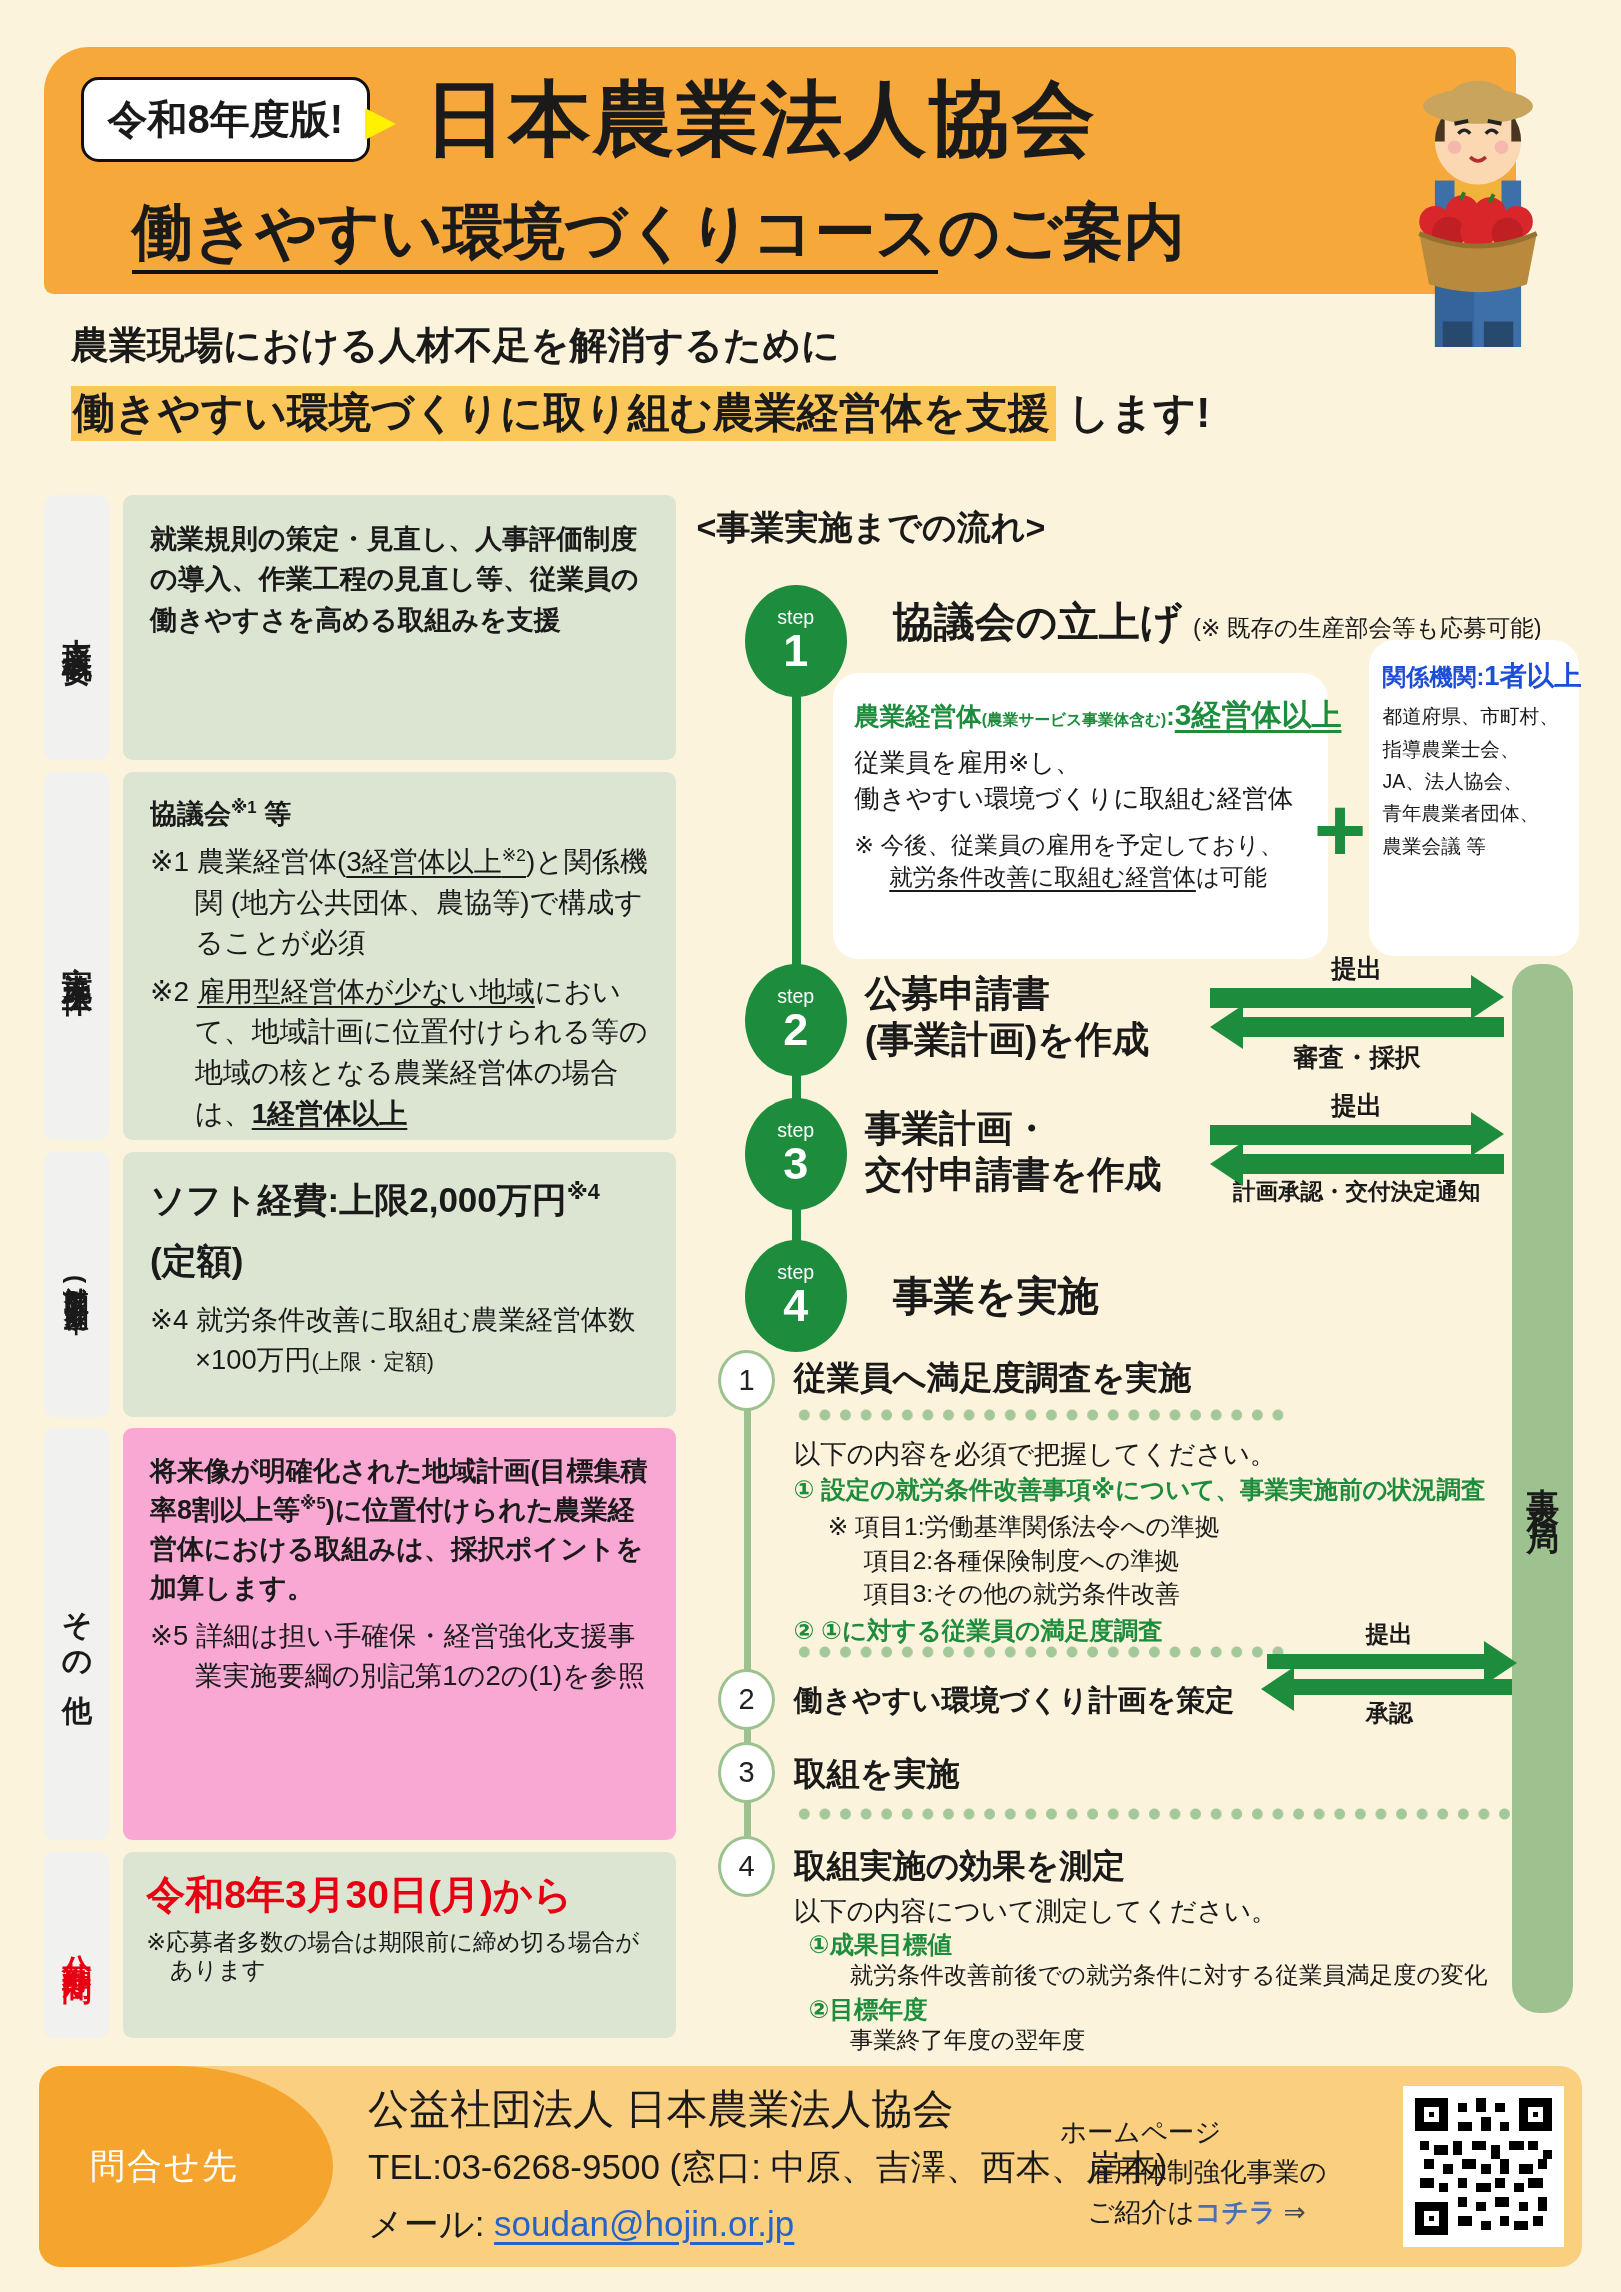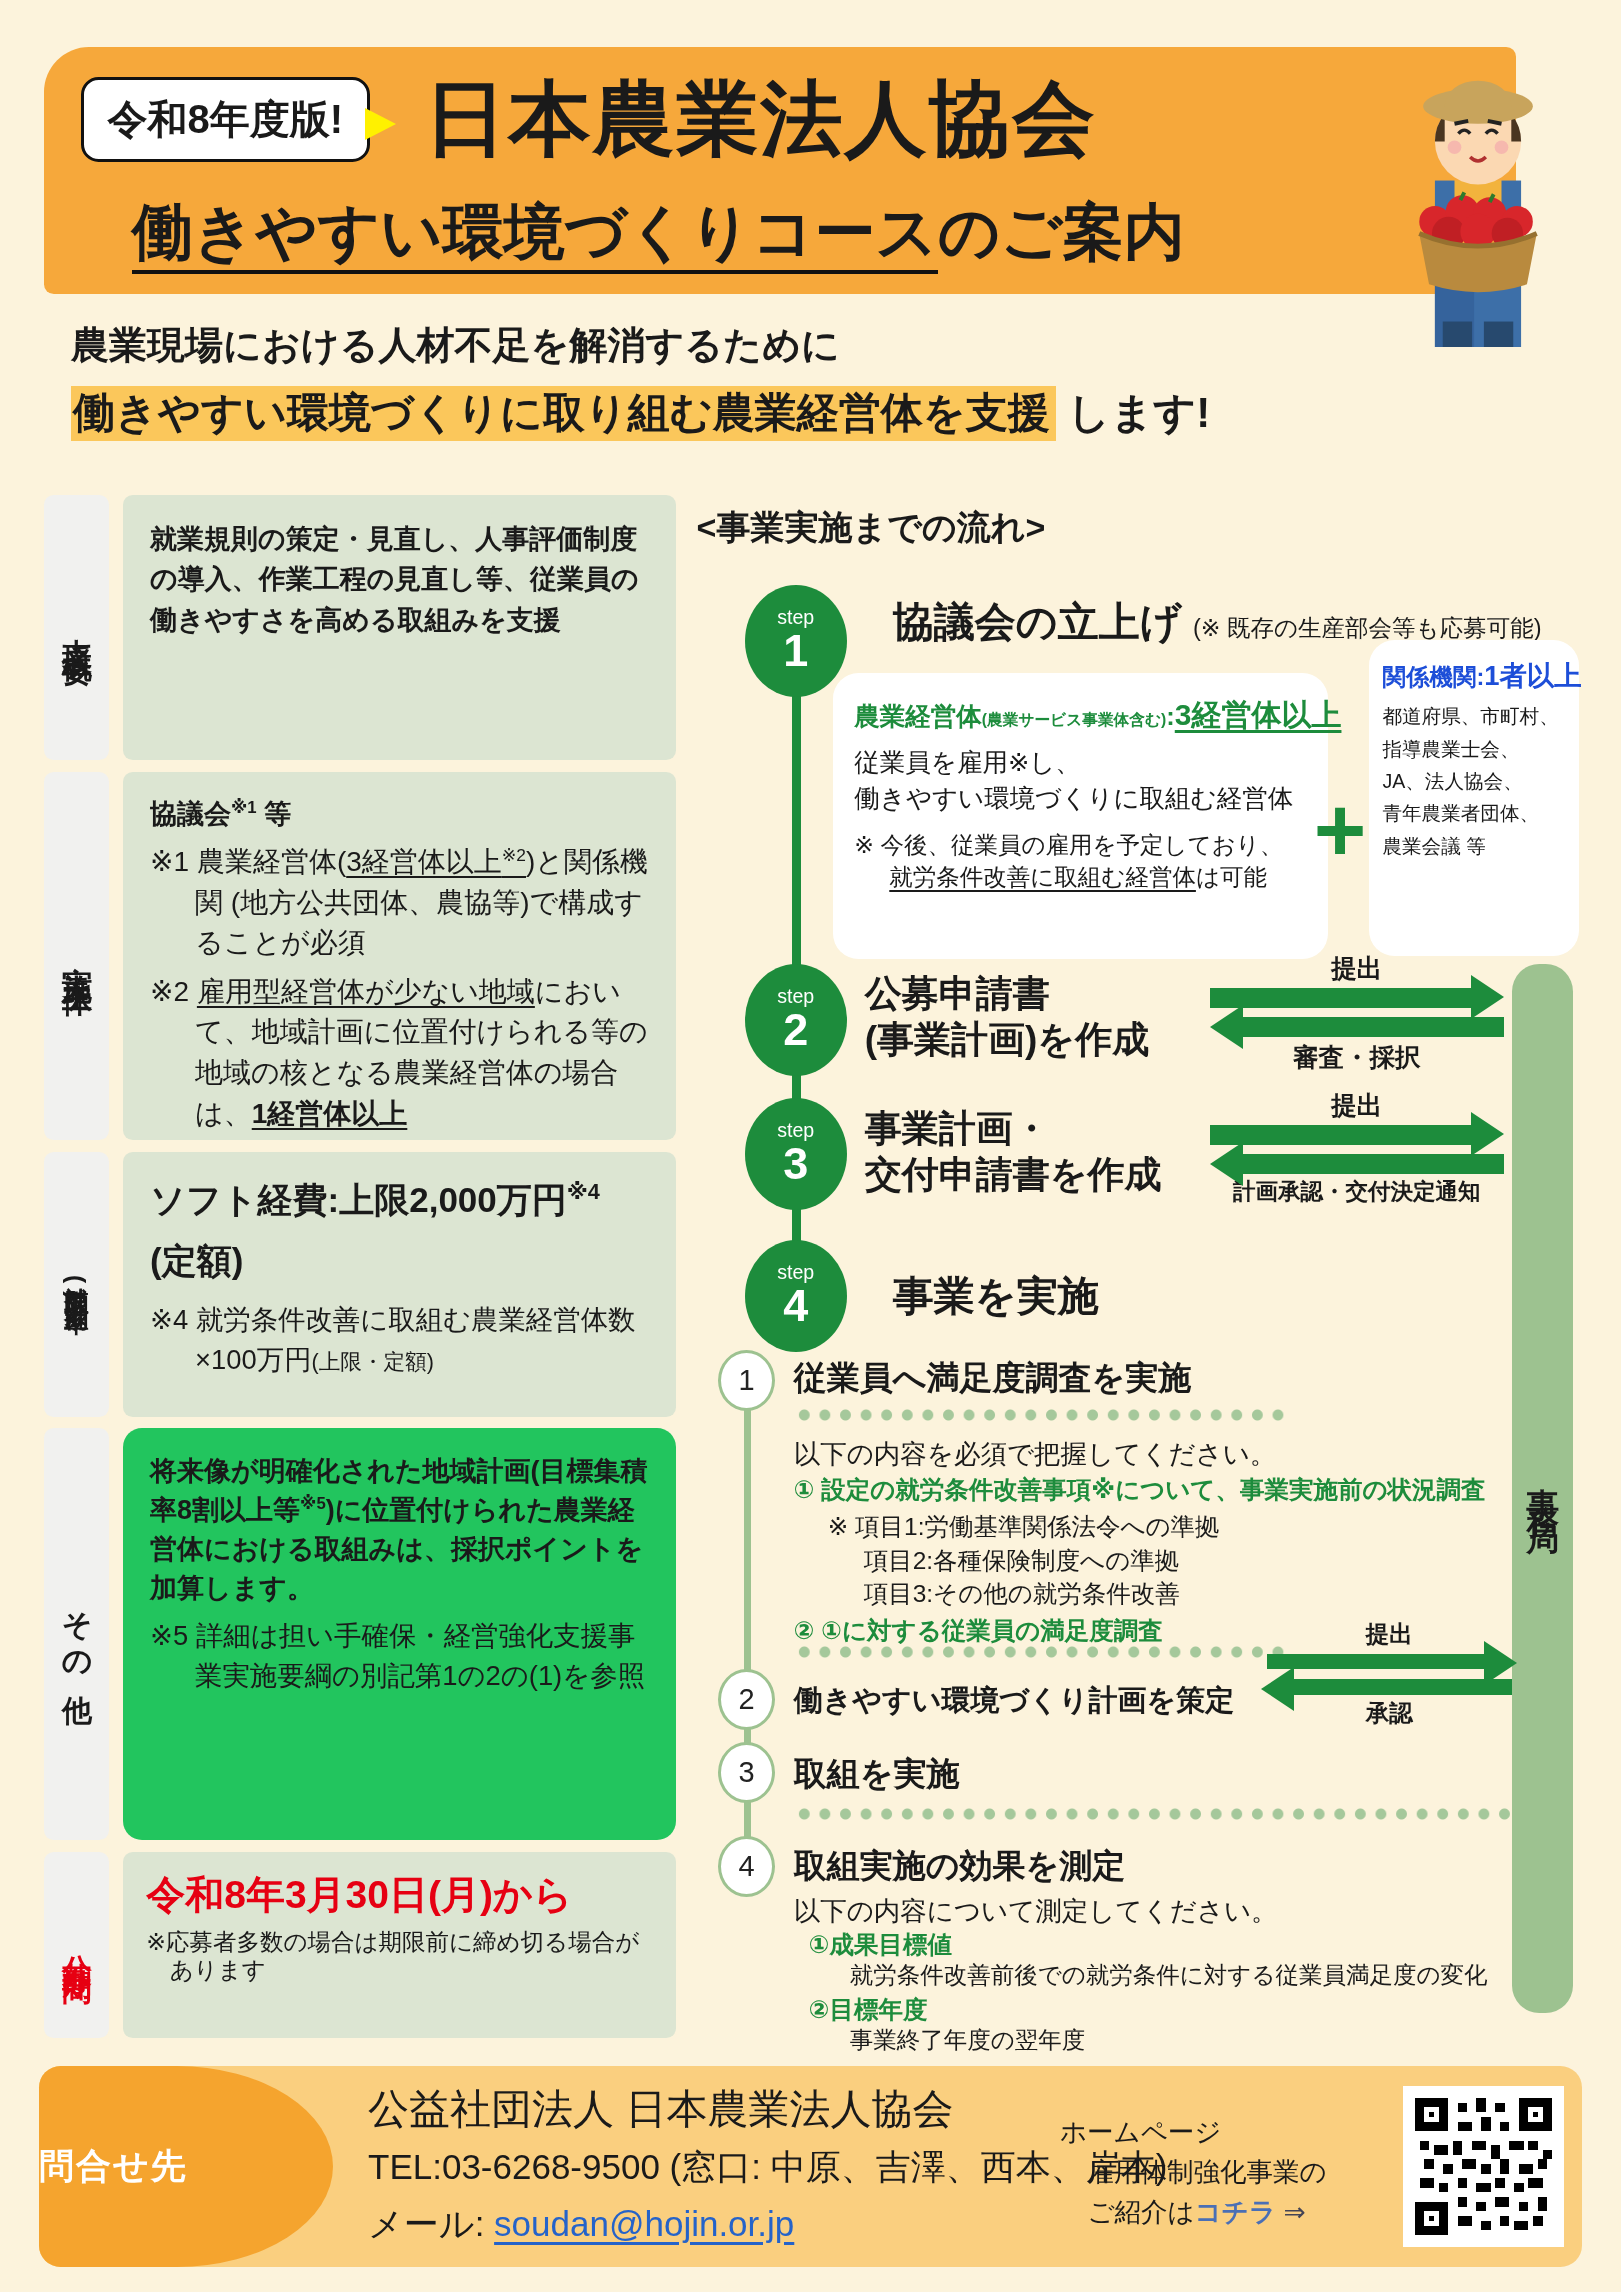--- a/index.html
+++ b/index.html
@@ -30,21 +30,21 @@
   
   .main { position:absolute; left:44px; top:495px; width:1533px; display:flex; gap:14.7px; }
   .left-col { width:632px; flex:none; }
   .sec { display:flex; gap:13.7px; margin-bottom:11.8px; }
   .sec-label { width:65px; flex:none; background:#F1F1EF; border-radius:9.8px;
                display:flex; align-items:center; justify-content:center; }
   .vtext { writing-mode:vertical-rl; text-orientation:mixed; font-weight:bold; font-size:30px; letter-spacing:6.9px; }
   .vtext.small { font-size:24.5px; letter-spacing:2px; }
   .sec-body { flex:1; border-radius:9.8px; padding:23.5px 27.4px; font-size:28px; line-height:1.45; }
   .bg-green { background:#DCE5D2; }
-  .bg-cream { background:#22c55e;border-radius:19px; }
+  .bg-cream { background:#f9a8d4; }
   .h270 { height:265px; } .h375 { height:368px; } .h420 { height:412px; } .h190 { height:186px; }
   .big-bold { font-size:27px; font-weight:bold; line-height:1.45; }
   .note-hang { padding-left:45px; text-indent:-45px; }
   .sup { font-size:0.62em; vertical-align:super; }
   .u-black { text-decoration:underline; text-underline-offset:4.9px; }
   .hojo-l1 { font-size:35px; font-weight:bold; }
   .hojo-note { font-size:27.4px; margin-top:13.7px; }
   .small-note { font-size:21.6px; }
   .red { color:#E60012; }
   .date-line { font-size:39px; font-weight:bold; color:#E60012; line-height:1.3; }
@@ -94,21 +94,21 @@
   .admin-bar { position:absolute; left:821px; top:469px; width:61px; height:1049px; background:#9DC290;
                border-radius:27.4px; display:flex; align-items:center; justify-content:center; z-index:1; }
   .admin-bar .vtext { font-size:33px; letter-spacing:17.6px; }
 
   
   .footer { position:absolute; left:39px; top:2066px; width:1543px; height:201px;
             background:#FACF7F; border-radius:21.6px; z-index:1; }
   .f-semi { position:absolute; left:0; top:0; width:294px; height:201px; background:#F5A42E;
             border-radius:21.6px 157px 157px 21.6px / 21.6px 101px 101px 21.6px;
             display:flex; align-items:center; }
-  .f-semi span { color:#fff; font-size:35px; font-weight:bold; letter-spacing:2px; }
+  .f-semi span { color:#fff; font-size:35px; font-weight:normal; margin-left:51px; letter-spacing:2px; }
   .f-contact { position:absolute; left:329px; top:15.7px; }
   .f-org { font-size:41px; }
   .f-tel { font-size:35px; margin-top:7.8px; }
   .f-mail { font-size:35px; margin-top:9.8px; }
   .f-mail a, .mail-link { color:#2563C9; text-decoration:underline; text-underline-offset:5.9px; }
   .f-hp { position:absolute; left:1021px; top:47px; font-size:26.5px; line-height:1.5; }
   .f-hp .ind { margin-left:27.4px; }
   .kochira { color:#4a6fb5; font-weight:bold; }
   .hp-arrow { color:#445; }
   .f-qr { position:absolute; left:1364px; top:19.6px; width:161px; height:161px; background:#fff;

